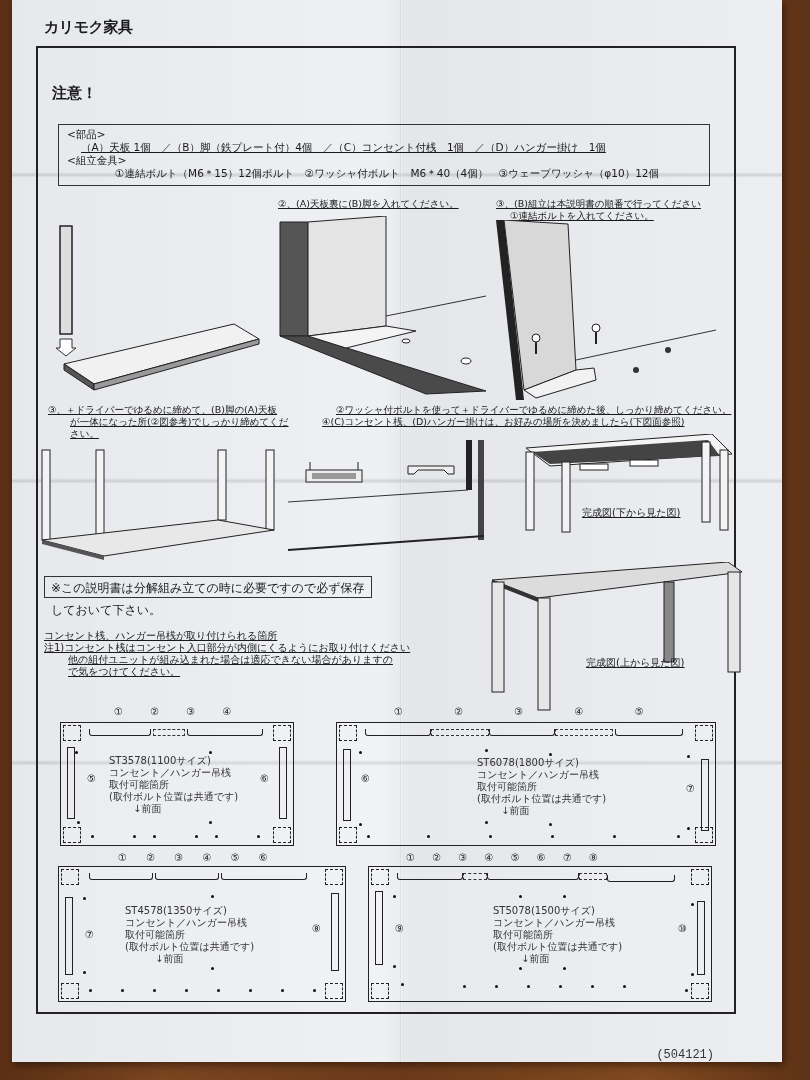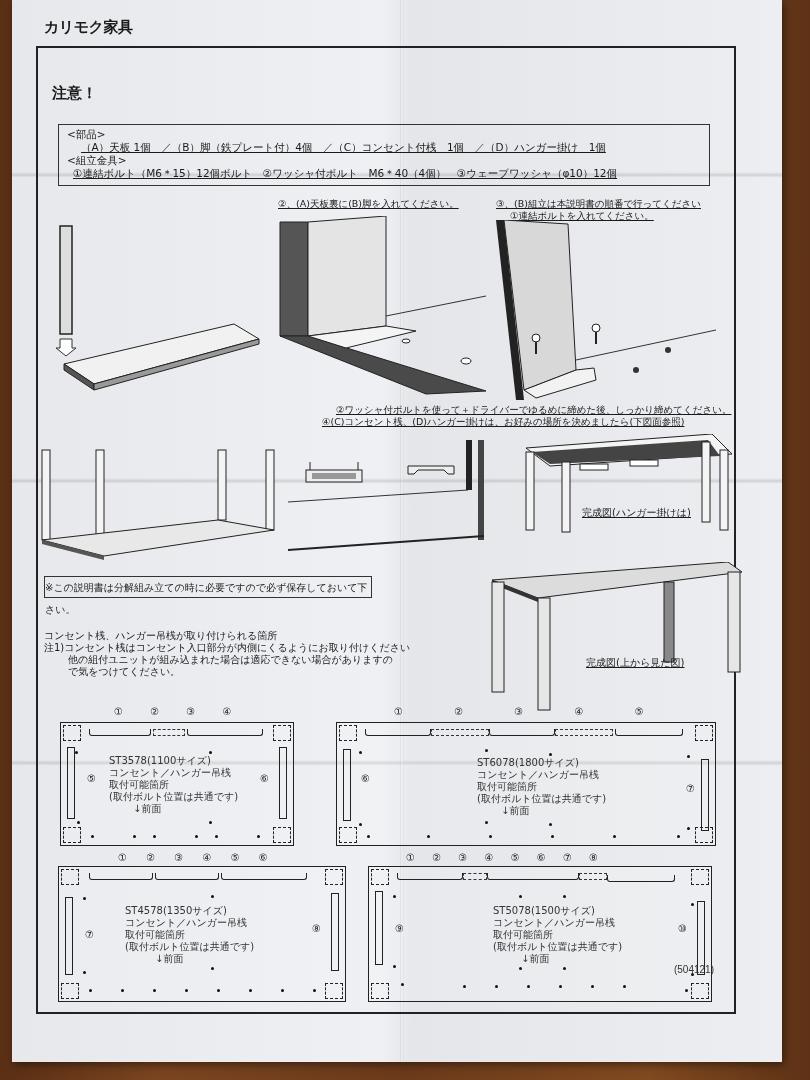--- a/index.html
+++ b/index.html
@@ -12,37 +12,37 @@
   .fold-h{position:absolute;left:0;right:0;height:6px;background:linear-gradient(180deg,rgba(0,0,0,0),rgba(0,0,0,.12),rgba(255,255,255,.2));}
   .fold-v{position:absolute;top:0;bottom:0;width:4px;left:388px;background:linear-gradient(90deg,rgba(0,0,0,.08),rgba(255,255,255,.35),rgba(0,0,0,.05));}
   .logo{position:absolute;left:32px;top:18px;font-weight:bold;font-size:15px;letter-spacing:-0.5px;}
   .frame{position:absolute;left:24px;top:46px;width:696px;height:964px;border:2px solid #222;}
   .title-bar{position:absolute;left:0;right:0;top:0;height:34px;border-bottom:2px solid #222;text-align:center;}
   .title-bar span{display:inline-block;margin-top:6px;font-size:17px;text-decoration:underline;}
   .warn-h{position:absolute;left:14px;top:36px;font-size:15px;font-weight:bold;}
   .warn-t{position:absolute;left:14px;top:56px;font-size:11.5px;text-decoration:underline;white-space:nowrap;}
   .parts{position:absolute;left:20px;top:76px;width:652px;height:62px;border:1px solid #333;font-size:10.5px;line-height:13px;padding:3px 8px;box-sizing:border-box;}
   .parts .ind{padding-left:14px;text-decoration:underline;white-space:nowrap;}
-  .parts .ind2{padding-left:6px;text-decoration:underline;white-space:nowrap;}
+  .parts .ind2{padding-left:6px;white-space:nowrap;text-align:center;}
   .step{position:absolute;font-size:9.5px;line-height:12px;text-decoration:underline;}
   .ill{position:absolute;}
-  .note-box{position:absolute;left:6px;top:528px;width:328px;height:22px;border:1px solid #333;font-size:10px;line-height:22px;box-sizing:border-box;}
-  .mount{position:absolute;left:6px;top:582px;font-size:10px;line-height:12px;}
+  .note-box{position:absolute;left:6px;top:528px;width:328px;height:22px;border:1px solid #333;font-size:12px;line-height:22px;padding-left:6px;box-sizing:border-box;}
+  .mount{position:absolute;left:6px;top:582px;font-size:10px;line-height:12px;text-decoration:underline;}
   .mount .ind{padding-left:24px;}
   .cap{position:absolute;font-size:10px;text-decoration:underline;}
   .plan{position:absolute;border:1.5px solid #222;background:rgba(255,255,255,.15);}
   .plan .lbl{position:absolute;font-size:10px;line-height:12px;color:#333;white-space:nowrap;}
   .plan .num{position:absolute;font-size:10px;color:#222;}
   .nums{position:absolute;font-size:10px;color:#222;}
   .corner{position:absolute;width:16px;height:14px;border:1px dashed #222;}
   .dot{position:absolute;width:3px;height:3px;background:#111;border-radius:50%;}
   .bracket{position:absolute;height:6px;border:1px solid #222;border-top:none;border-radius:0 0 3px 3px;}
   .dashbr{position:absolute;height:5px;border:1px dashed #333;}
   .sidebr{position:absolute;width:6px;border:1px solid #222;}
-  .code{position:absolute;right:68px;top:964px;font-size:10px;font-family:Liberation Sans, sans-serif;color:#333;}
+  .code{position:absolute;right:68px;top:1048px;font-size:12px;font-family:Liberation Mono, monospace;color:#333;}
 </style>
 </head>
 <body>
 
 <div class="sheet">
   <div class="fold-h" style="top:172px"></div>
   <div class="fold-h" style="top:478px"></div>
   <div class="fold-h" style="top:760px"></div>
   <div class="fold-v"></div>
 
@@ -90,20 +90,25 @@
       <polygon points="28,170 80,150 98,148 100,160 40,178" fill="#f2f2f2" stroke="#222"></polygon>
       <line x1="80" y1="140" x2="220" y2="110" stroke="#333"></line>
       <circle cx="40" cy="118" r="4" fill="#fff" stroke="#222"></circle>
       <line x1="40" y1="122" x2="40" y2="134" stroke="#222" stroke-width="2"></line>
       <circle cx="100" cy="108" r="4" fill="#fff" stroke="#222"></circle>
       <line x1="100" y1="112" x2="100" y2="124" stroke="#222" stroke-width="2"></line>
       <circle cx="140" cy="150" r="3" fill="#333"></circle>
       <circle cx="172" cy="130" r="3" fill="#333"></circle>
     </svg>
 
+    <div class="step" style="left:10px;top:356px;">
+      <div>③、＋ドライバーでゆるめに締めて、(B)脚の(A)天板</div>
+      <div style="padding-left:22px">が一体になった所(②図参考)でしっかり締めてくだ</div>
+      <div style="padding-left:22px">さい。</div>
+    </div>
     <svg class="ill" style="left:2px;top:398px" width="240" height="120">
       <rect x="2" y="4" width="8" height="90" fill="#f4f4f4" stroke="#222"></rect>
       <rect x="56" y="4" width="8" height="100" fill="#f4f4f4" stroke="#222"></rect>
       <rect x="178" y="4" width="8" height="70" fill="#f4f4f4" stroke="#222"></rect>
       <rect x="226" y="4" width="8" height="80" fill="#f4f4f4" stroke="#222"></rect>
       <polygon points="2,94 64,110 234,84 178,74" fill="#e8e8e8" stroke="#222"></polygon>
       <polygon points="2,94 64,110 64,114 2,98" fill="#555"></polygon>
     </svg>
 
     <div class="step" style="left:284px;top:356px;">
@@ -125,21 +130,21 @@
     <svg class="ill" style="left:484px;top:386px" width="210" height="100">
       <polygon points="4,14 190,0 210,20 28,32" fill="#f4f4f4" stroke="#222"></polygon>
       <polygon points="10,18 186,6 198,22 28,30" fill="#444"></polygon>
       <rect x="4" y="18" width="8" height="78" fill="#f4f4f4" stroke="#222"></rect>
       <rect x="40" y="28" width="8" height="70" fill="#f4f4f4" stroke="#222"></rect>
       <rect x="180" y="8" width="8" height="80" fill="#f4f4f4" stroke="#222"></rect>
       <rect x="198" y="16" width="8" height="80" fill="#f4f4f4" stroke="#222"></rect>
       <rect x="58" y="30" width="28" height="6" fill="#fff" stroke="#222"></rect>
       <rect x="108" y="26" width="28" height="6" fill="#fff" stroke="#222"></rect>
     </svg>
-    <div class="cap" style="left:544px;top:458px">完成図(ハンガー掛けは)</div>
+    <div class="cap" style="left:544px;top:458px">完成図(下から見た図)</div>
 
     <svg class="ill" style="left:450px;top:514px" width="260" height="150">
       <polygon points="4,18 240,0 254,10 50,36" fill="#dcdcdc" stroke="#222"></polygon>
       <polygon points="4,18 50,36 50,40 4,22" fill="#333"></polygon>
       <rect x="4" y="20" width="12" height="110" fill="#e6e6e6" stroke="#222"></rect>
       <rect x="50" y="36" width="12" height="112" fill="#e6e6e6" stroke="#222"></rect>
       <rect x="176" y="20" width="10" height="80" fill="#888" stroke="#222"></rect>
       <rect x="240" y="10" width="12" height="100" fill="#e6e6e6" stroke="#222"></rect>
     </svg>
     <div class="cap" style="left:548px;top:608px">完成図(上から見た図)</div>

